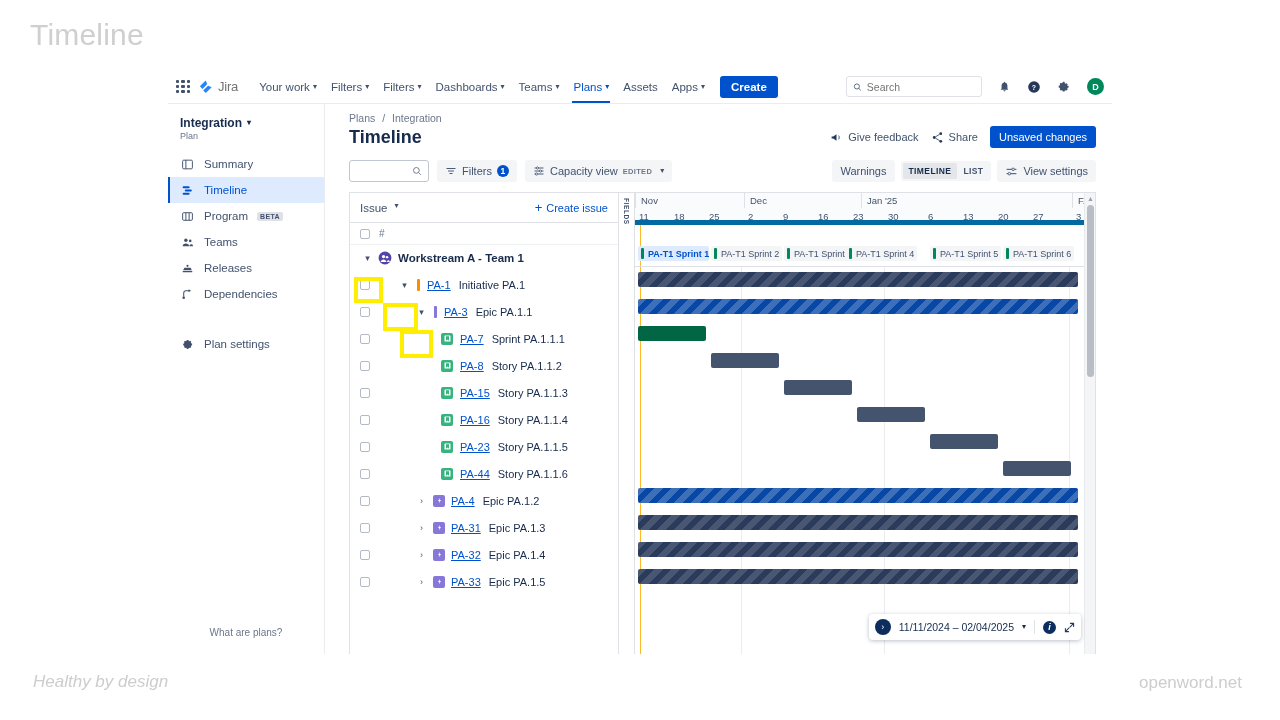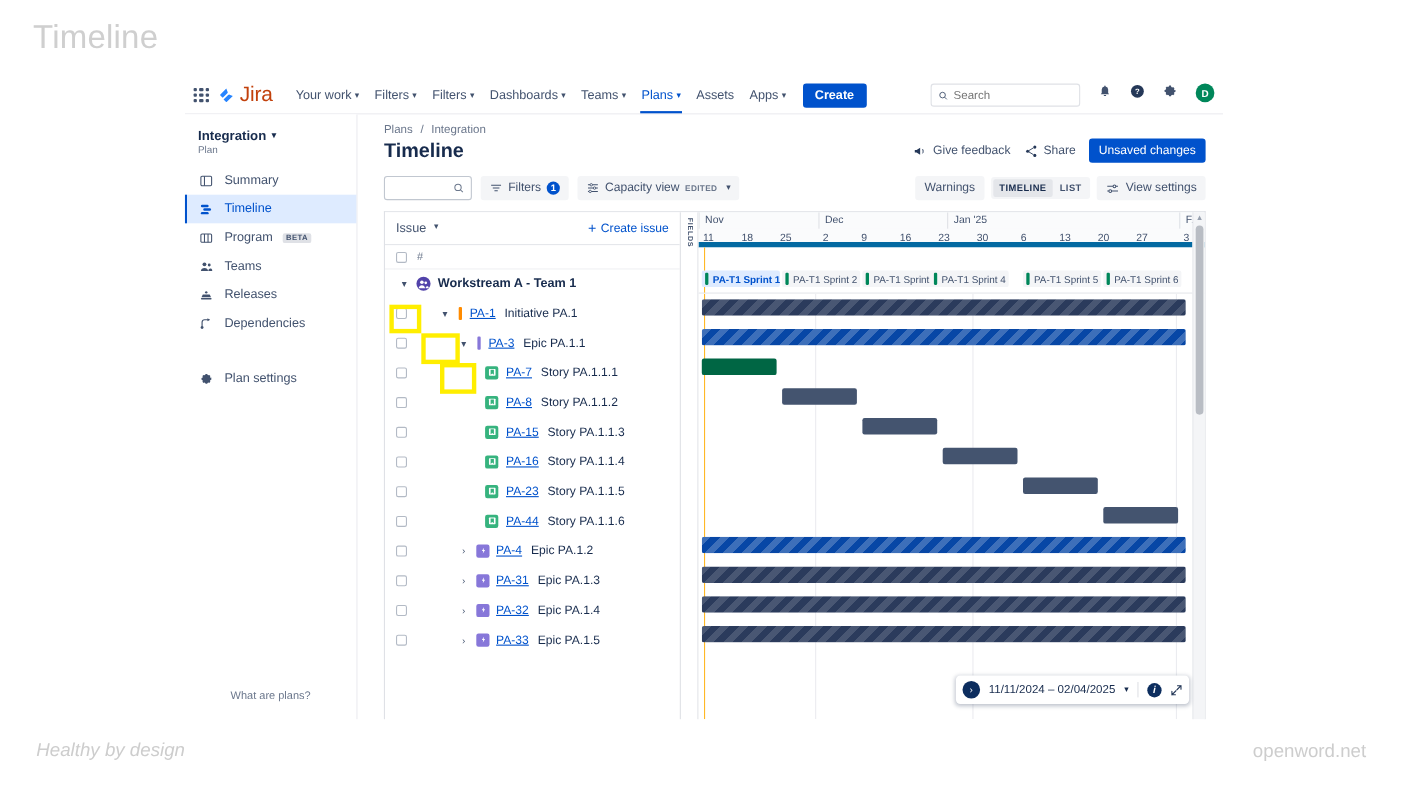--- a/index.html
+++ b/index.html
@@ -38,39 +38,39 @@
     height: 34px; display: flex; align-items: center;
     border-bottom: 1px solid #ebecf0; padding: 0 8px 0 6px;
     background: #fff;
   }
   .grid-icon { width: 18px; height: 18px; display: grid;
     grid-template-columns: repeat(3,1fr); grid-template-rows: repeat(3,1fr);
     gap: 2px; padding: 2px; margin-right: 6px; cursor: pointer; }
   .grid-icon i { background: #42526e; border-radius: 1px; display:block; }
   .jira-logo { display: flex; align-items: center; margin-right: 14px; cursor: pointer; }
   .jira-logo svg { margin-right: 4px; }
-  .jira-word { font-size: 19px; color: #c2410c; font-weight: 500; letter-spacing: -.2px;}
+  .jira-word { font-size: 13px; color: #737373; font-weight: 500; letter-spacing: -.2px;}
   .nav-items { display: flex; align-items: center; height: 100%; }
   .nav-item {
     font-size: 11.5px; color: #42526e; padding: 0 7px; height: 100%;
     display: flex; align-items: center; cursor: pointer; position: relative;
     white-space: nowrap;
   }
   .nav-item.active { color: #0052cc; }
   .nav-item.active:after {
     content: ""; position: absolute; left: 6px; right: 6px; bottom: 0;
     height: 2px; background: #0052cc;
   }
   .caret { margin-left: 3px; font-size: 8px; line-height: 1; }
   .create-btn {
     background: #0052cc; color: #fff; font-size: 11.5px; font-weight: 600;
     border: none; border-radius: 3px; padding: 5px 11px; margin-left: 8px;
     cursor: pointer;
   }
-  .topnav-right { margin-left: auto; display: flex; align-items: flex-start; gap: 16px; }
+  .topnav-right { margin-left: auto; display: flex; align-items: center; gap: 16px; }
   .search-box {
     width: 136px; height: 21px; border: 1px solid #dfe1e6; border-radius: 3px;
     display: flex; align-items: center; padding: 0 6px; background: #fff;
     cursor: text;
   }
   .search-box .mag { margin-right: 5px; }
   .search-box input {
     border: none; outline: none; font-size: 10.5px; color: #7a869a;
     width: 100%; background: transparent; font-family: inherit;
   }
@@ -594,21 +594,21 @@
 
             <div class="issue-row">
               <span class="cbox"></span>
               <span class="itype story" style="margin-left:62px">
                 <svg width="9" height="9" viewBox="0 0 24 24">
                     <rect x="4" y="4" width="16" height="16" rx="1.5" fill="#fff"></rect>
                     <path d="M8 6h8v12l-4-3.2L8 18z" fill="#36b37e"></path>
                   </svg>
               </span>
               <span class="ikey" style="margin-left:7px">PA-7</span>
-              <span class="ilabel" style="margin-left:8px">Story PA.1.1.1</span>
+              <span class="ilabel" style="margin-left:8px">Sprint PA.1.1.1</span>
             </div>
             <div class="issue-row">
               <span class="cbox"></span>
               <span class="itype story" style="margin-left:62px">
                 <svg width="9" height="9" viewBox="0 0 24 24">
                     <rect x="4" y="4" width="16" height="16" rx="1.5" fill="#fff"></rect>
                     <path d="M8 6h8v12l-4-3.2L8 18z" fill="#36b37e"></path>
                   </svg>
               </span>
               <span class="ikey" style="margin-left:7px">PA-8</span>

